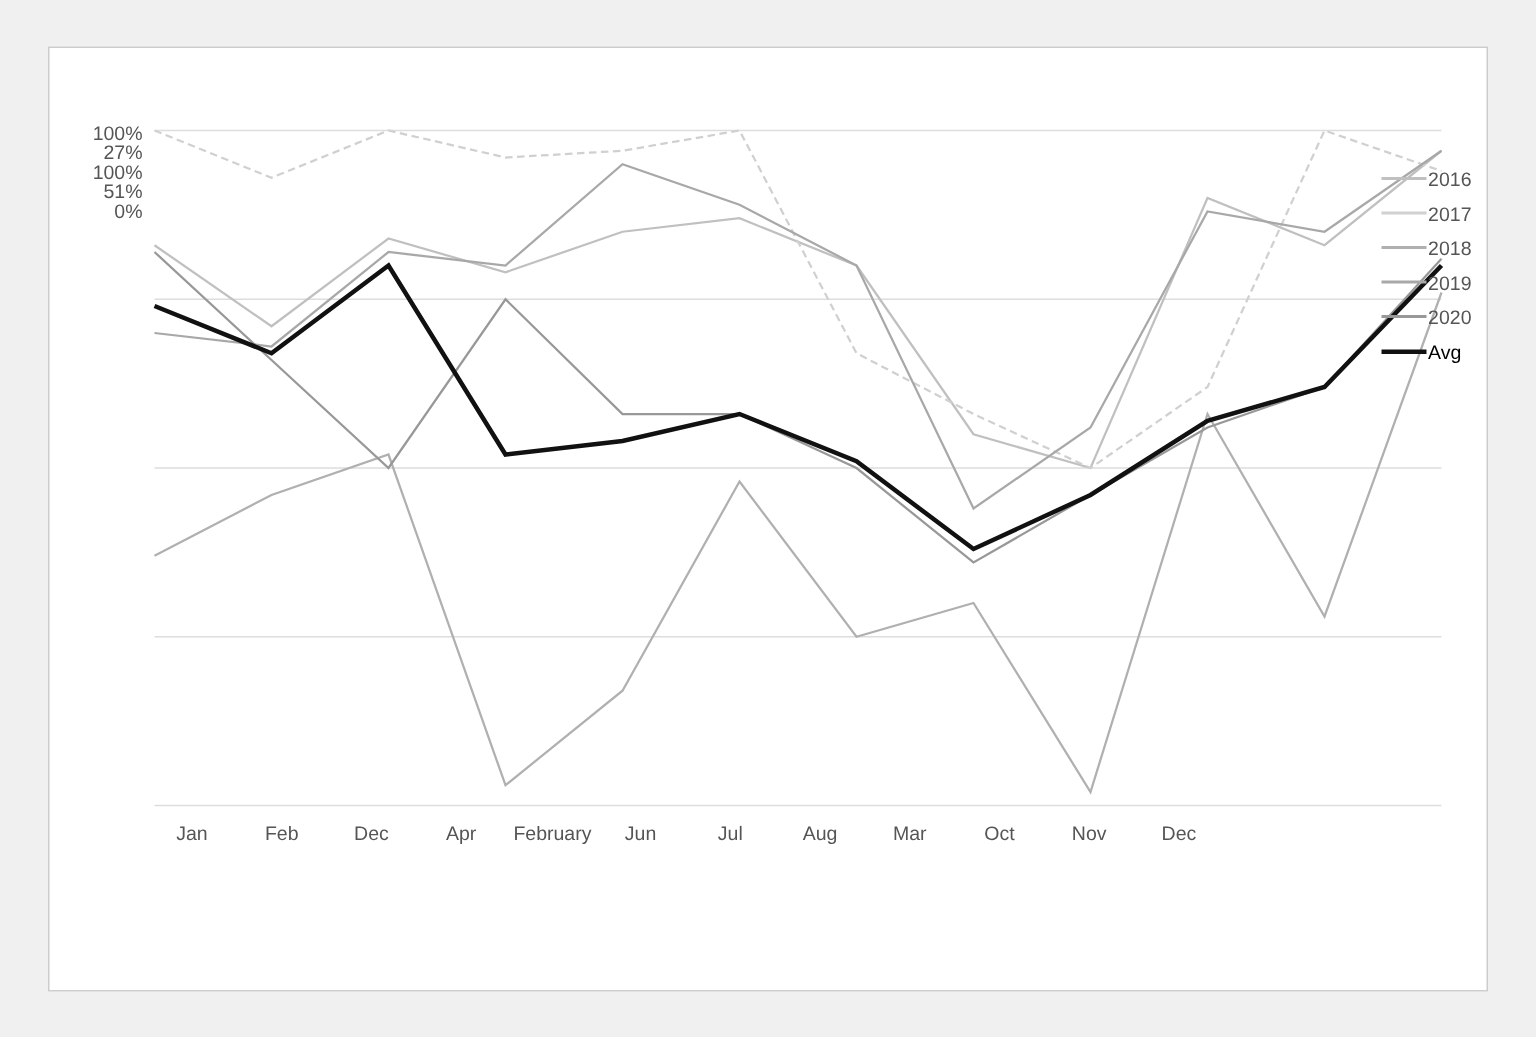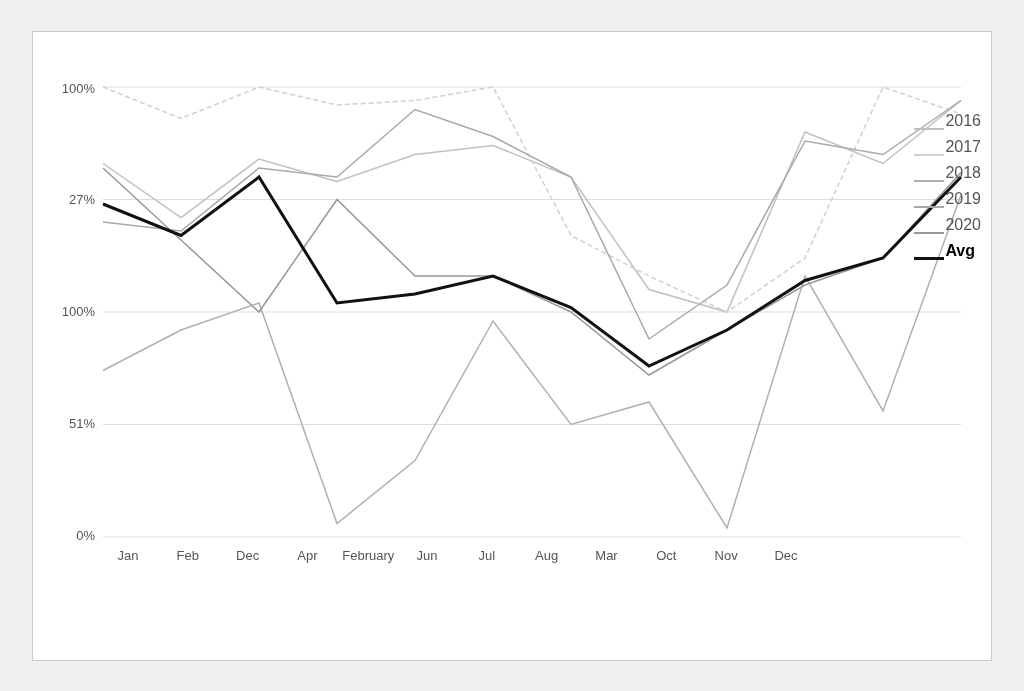--- a/index.html
+++ b/index.html
@@ -31,21 +31,21 @@
       display: flex;
       flex-direction: row;
       width: 100%;
       height: 460px;
     }
     .y-axis {
       width: 50px;
       height: 100%;
       display: flex;
       flex-direction: column;
-      justify-content: space-between;
+      justify-content: flex-start;
       align-items: flex-end;
       padding-right: 8px;
       padding-bottom: 0px;
     }
     .y-label {
       font-size: 13px;
       color: #555;
       line-height: 1;
     }
     .chart-plot-area {
@@ -83,23 +83,23 @@
     .legend {
       position: absolute;
       right: 10px;
       top: 80px;
       display: flex;
       flex-direction: column;
       gap: 8px;
     }
     .legend-item {
       display: flex;
-      align-items: flex-end;
+      align-items: center;
       gap: 1px;
-      font-size: 16px;
+      font-size: 13px;
       color: #555;
     }
     .legend-line {
       width: 30px;
       height: 2px;
     }
   </style>
 </head>
 <body>
 
@@ -146,21 +146,21 @@
         <div class="legend-item">
           <div class="legend-line" style="background: rgb(168, 168, 168); height: 1.5px;"></div>
           <span>2019</span>
         </div>
         <div class="legend-item">
           <div class="legend-line" style="background: rgb(152, 152, 152); height: 1.5px;"></div>
           <span>2020</span>
         </div>
         <div class="legend-item">
           <div class="legend-line" style="background: rgb(17, 17, 17); height: 3px;"></div>
-          <span style="font-weight: bold; color: rgb(0, 0, 0);">Avg</span>
+          <span style="font-weight: normal; color: rgb(0, 0, 0);">Avg</span>
         </div>
       </div>
   </div>
 
   <div class="x-axis-labels" id="x-axis-labels">
   <div class="x-label">Jan</div>
       <div class="x-label">Feb</div>
       <div class="x-label">Dec</div>
       <div class="x-label">Apr</div>
       <div class="x-label">February</div>

